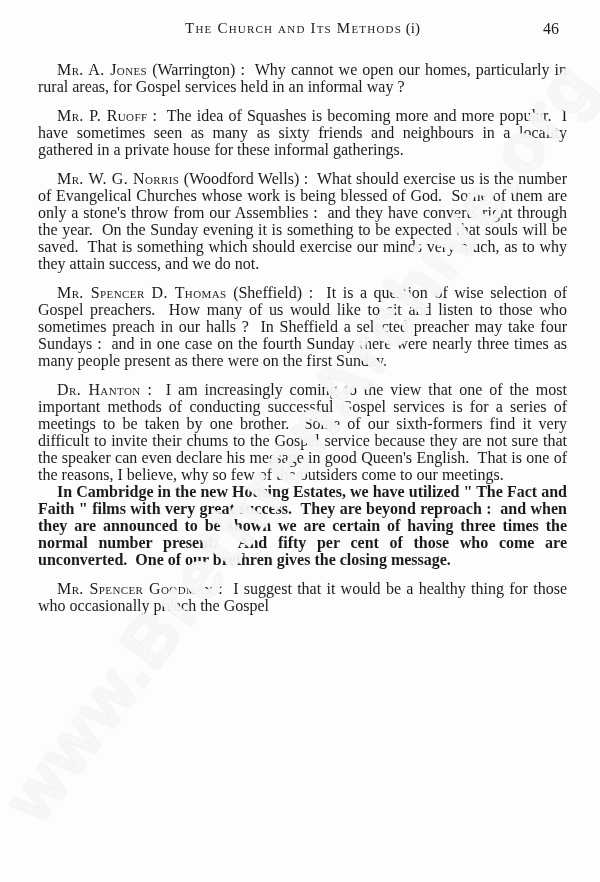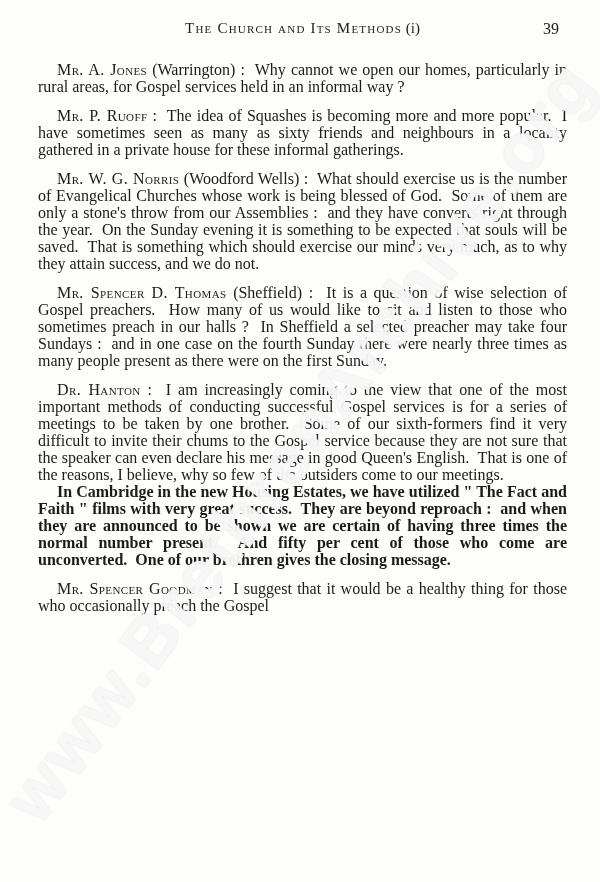--- a/index.html
+++ b/index.html
@@ -72,21 +72,21 @@
 </style>
 </head>
 <body>
 
 <div class="page">
 
   <div class="content">
 
     <div class="running-head">
       <div class="head-title"><span class="sc">The Church and Its Methods</span><span> (i)</span></div>
-      <div class="page-number">39</div>
+      <div class="page-number">46</div>
     </div>
 
     <p class="para"><span class="speaker">Mr. A. Jones</span><span> (Warrington)</span><span> :  </span><span>Why cannot we open our homes, particularly in rural areas, for Gospel services held in an informal way ?</span></p>
 
     <p class="para"><span class="speaker">Mr. P. Ruoff</span><span></span><span> :  </span><span>The idea of Squashes is becoming more and more popular.  I have sometimes seen as many as sixty friends and neighbours in a locality gathered in a private house for these informal gatherings.</span></p>
 
     <p class="para"><span class="speaker">Mr. W. G. Norris</span><span> (Woodford Wells)</span><span> :  </span><span>What should exercise us is the number of Evangelical Churches whose work is being blessed of God.  Some of them are only a stone's throw from our Assemblies :  and they have converts right through the year.  On the Sunday evening it is something to be expected that souls will be saved.  That is something which should exercise our minds very much, as to why they attain success, and we do not.</span></p>
 
     <p class="para"><span class="speaker">Mr. Spencer D. Thomas</span><span> (Sheffield)</span><span> :  </span><span>It is a question of wise selection of Gospel preachers.  How many of us would like to sit and listen to those who sometimes preach in our halls ?  In Sheffield a selected preacher may take four Sundays :  and in one case on the fourth Sunday there were nearly three times as many people present as there were on the first Sunday.</span></p>
 

